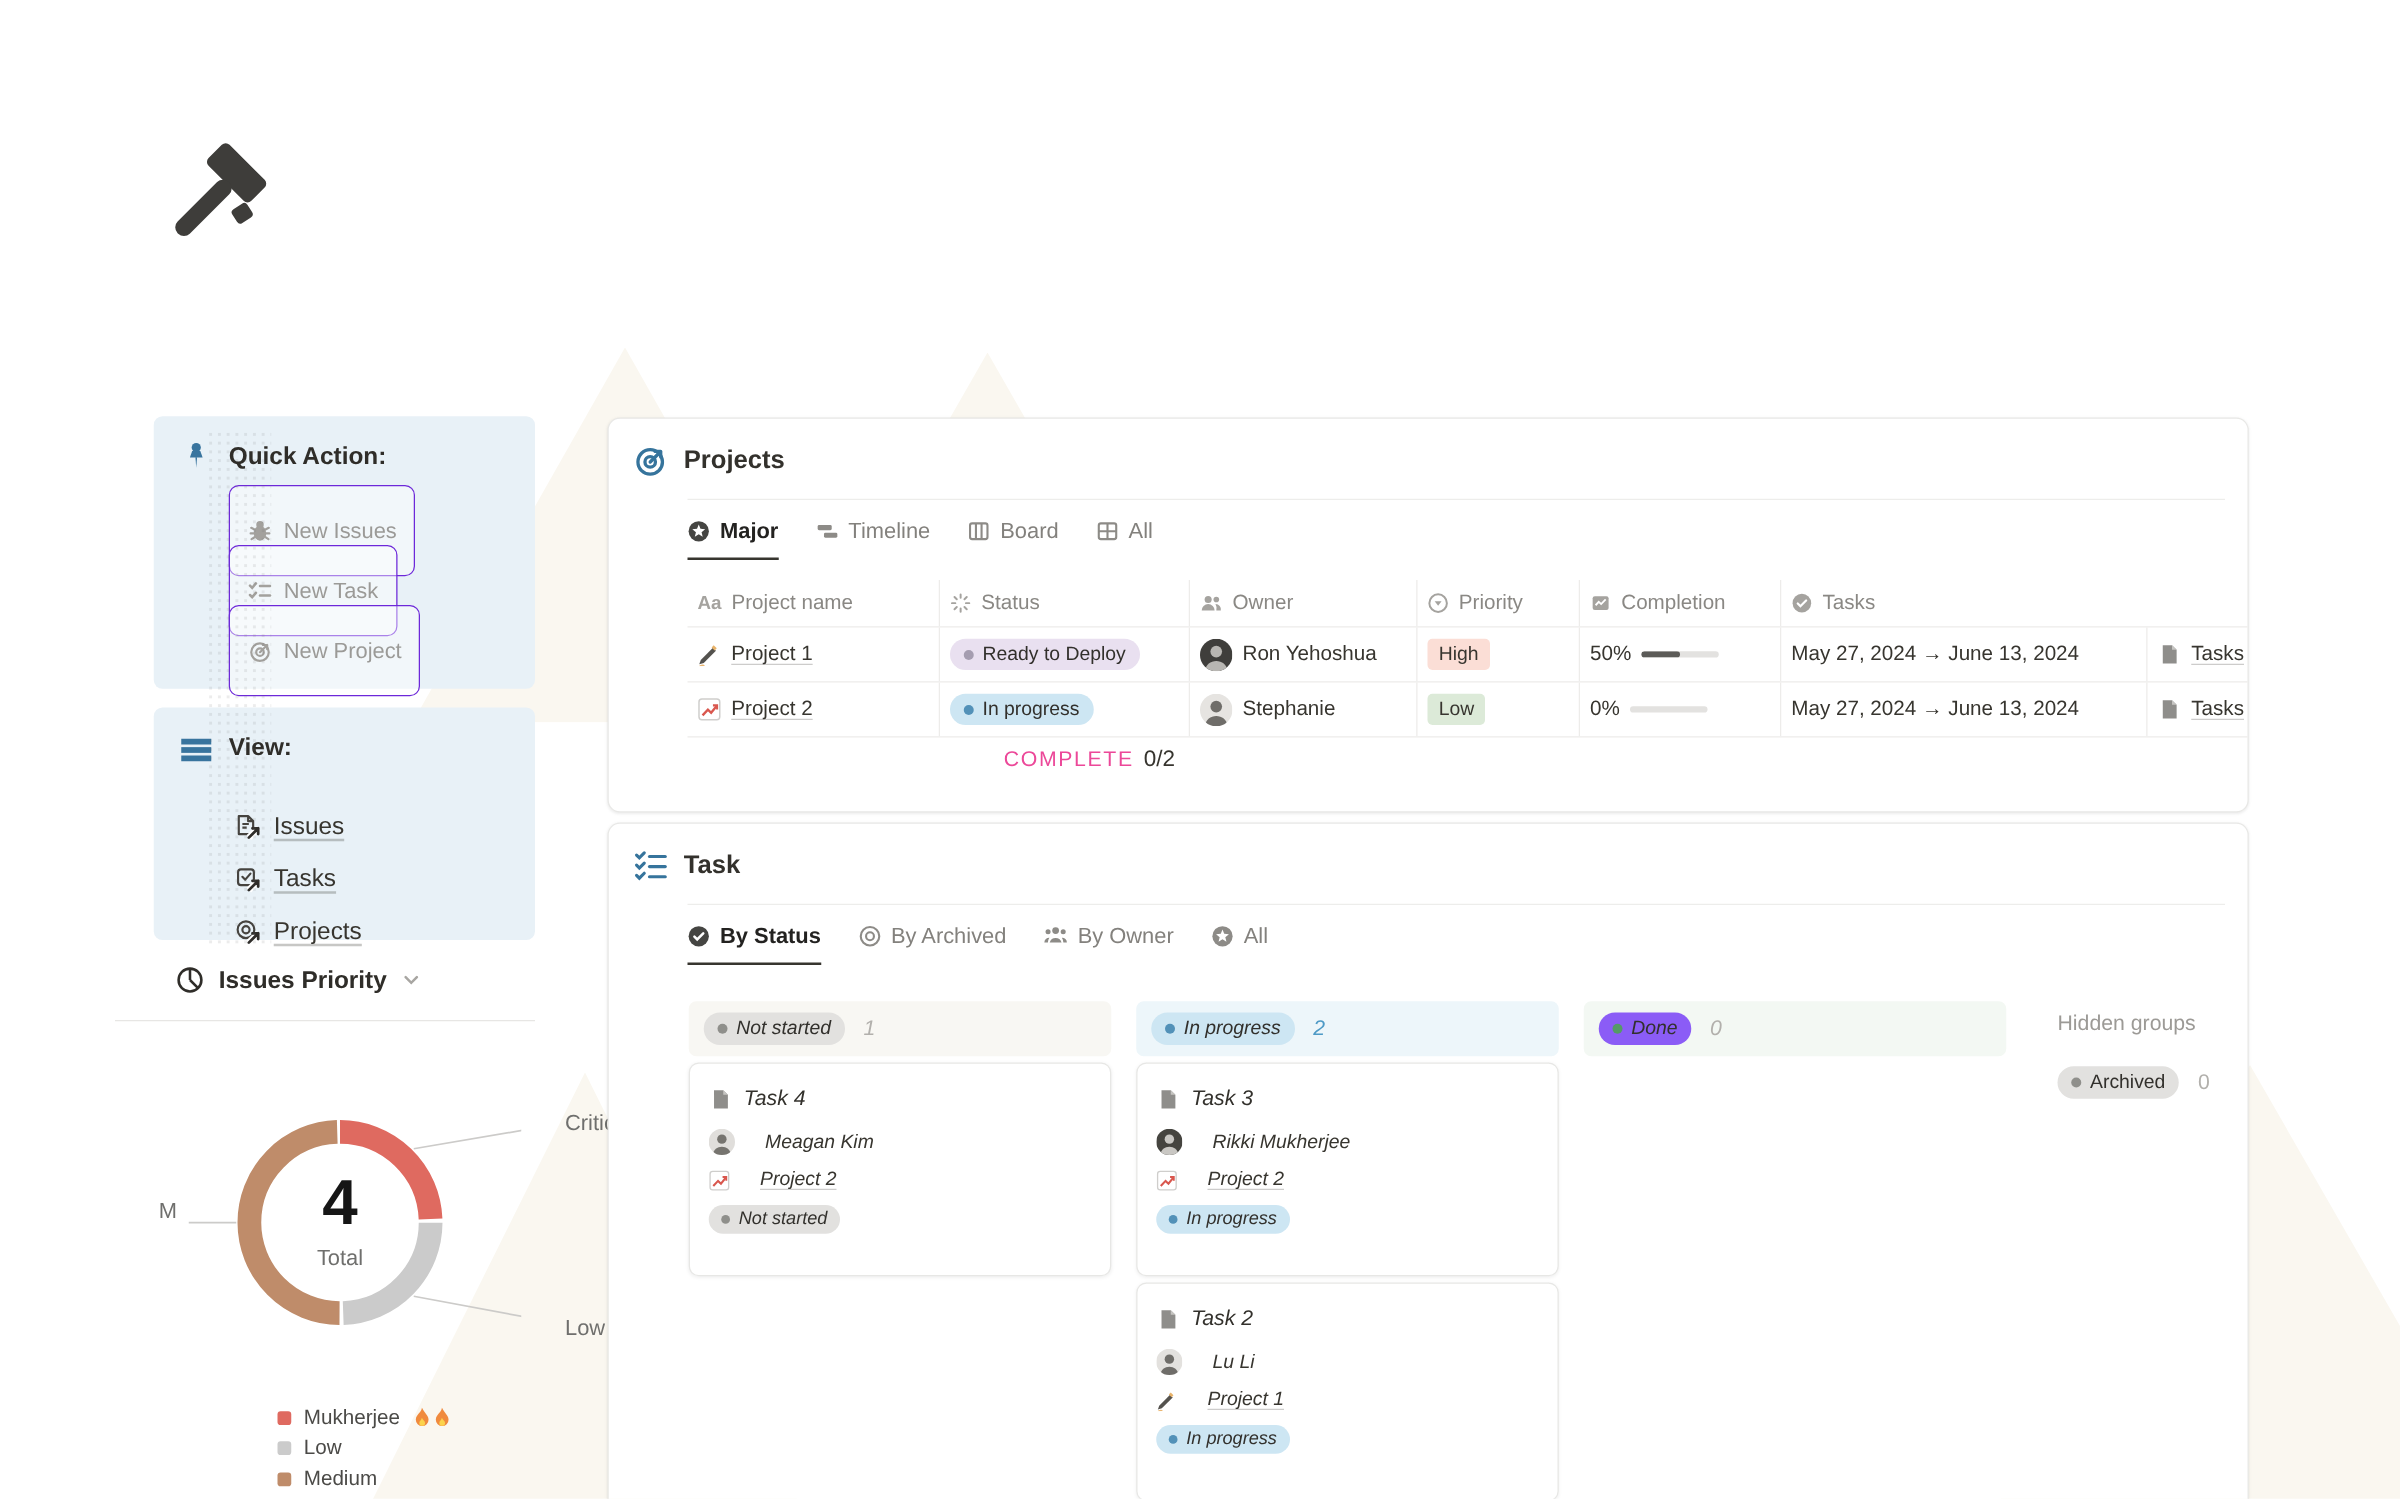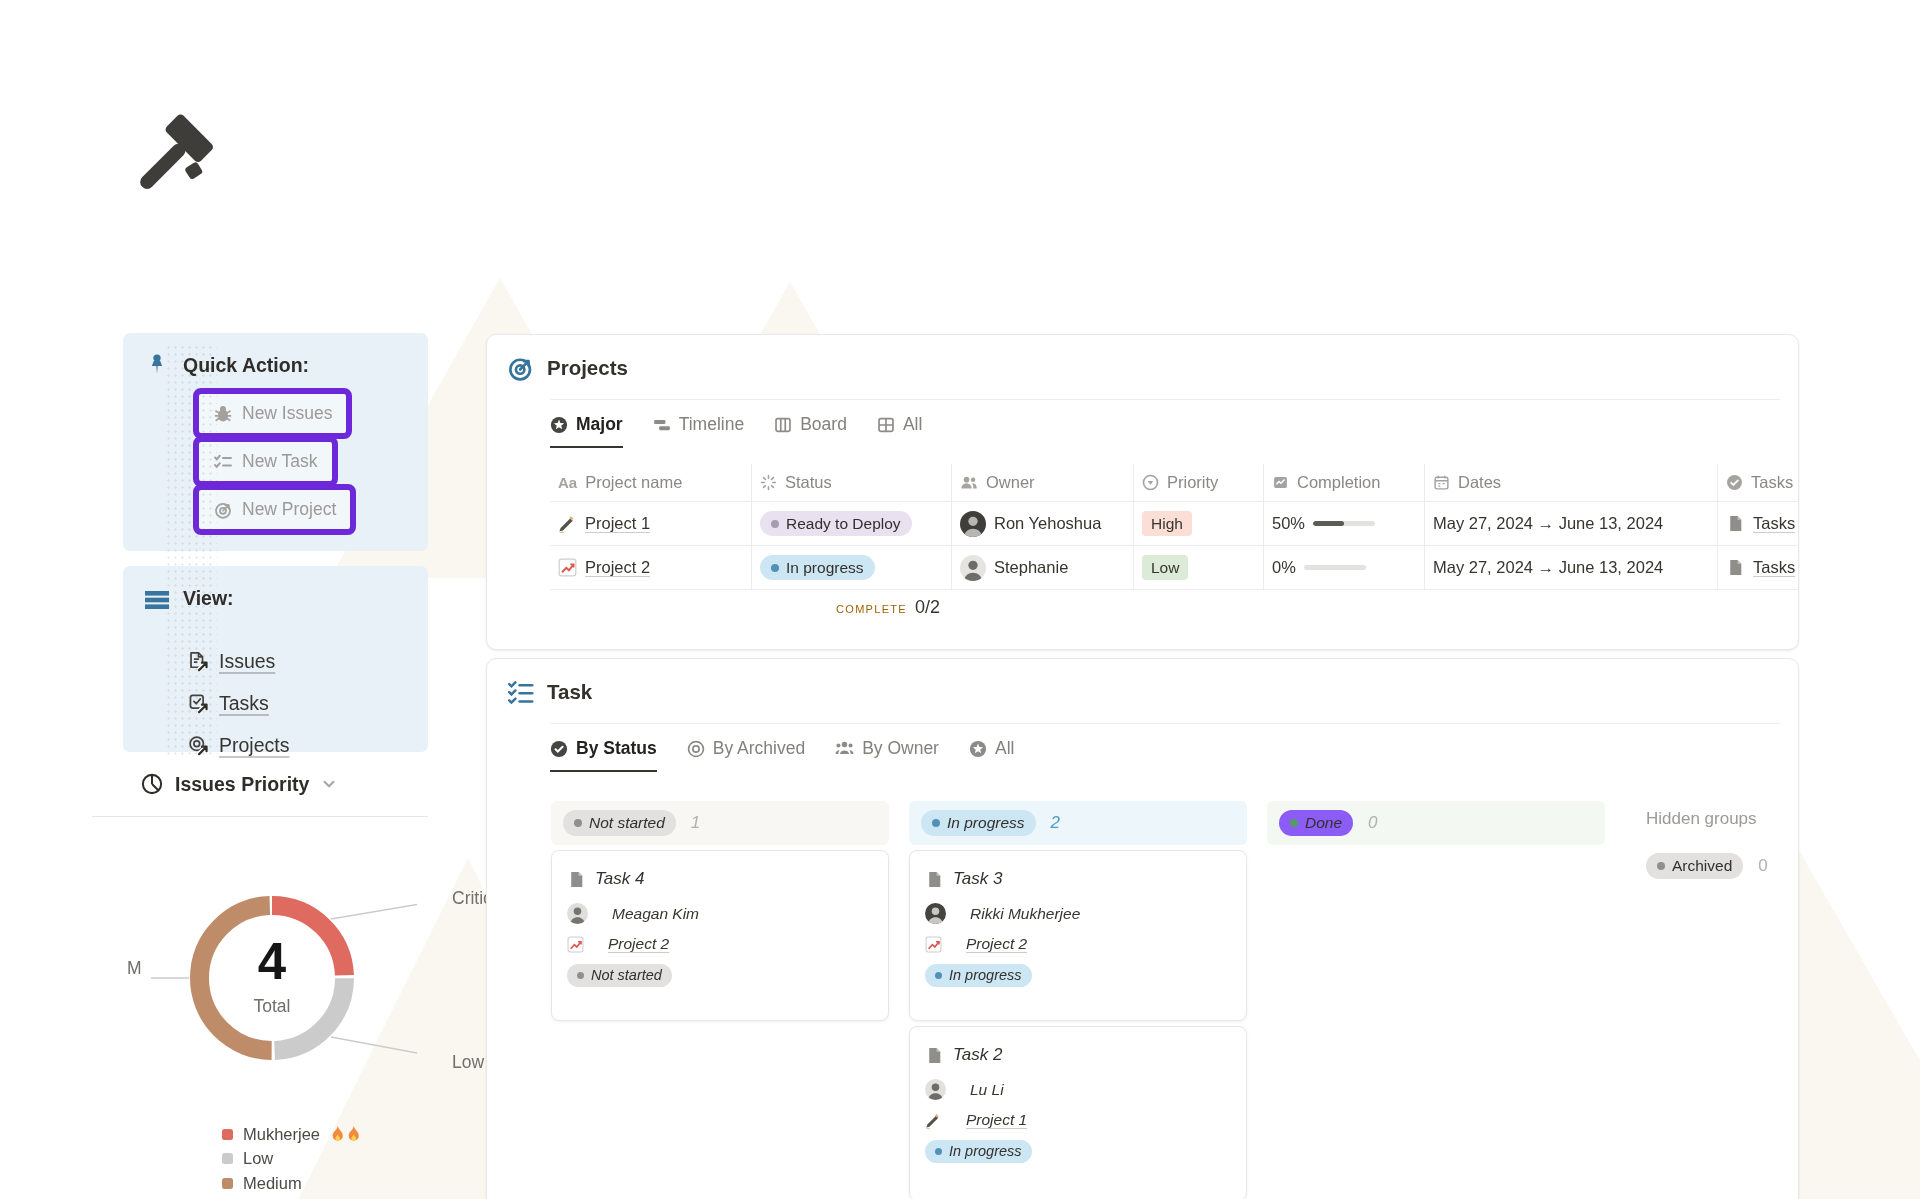--- a/index.html
+++ b/index.html
@@ -9,22 +9,22 @@
   .dots{position:absolute;z-index:3;pointer-events:none;
     background-image:radial-gradient(rgba(100,100,100,0.12) 1.2px,transparent 1.4px);
     background-size:7px 7px;}
   
   .hammer{position:absolute;left:126px;top:112px;z-index:2;}
   .page-title{position:absolute;left:124px;top:236px;font-size:49px;font-weight:700;color:#37352f;letter-spacing:-0.5px;z-index:2;}
   
   .callout{position:absolute;left:123px;width:305px;background:#e8f1f7;border-radius:7px;z-index:1;}
   .callout .cicon{position:absolute;left:21px;top:19px;}
   .callout .clabel{position:absolute;left:60px;top:21px;font-size:19.5px;font-weight:700;color:#2f2d29;}
-  .qbtn{position:absolute;left:70px;display:inline-flex;align-items:center;gap:9px;height:39px;
-    padding:0 14px;border:6px solid #6d28d9;border-radius:8px;background:rgba(255,255,255,0.42);
+  .qbtn{position:absolute;left:60px;display:inline-flex;align-items:center;gap:9px;height:39px;
+    padding:16px 14px;border:1px solid #6d28d9;border-radius:8px;background:rgba(255,255,255,0.42);
     font-size:17.5px;color:#9b9a97;}
   .vlink{position:absolute;left:64px;display:inline-flex;align-items:center;gap:9px;font-size:19.5px;color:#37352f;font-weight:500;margin-top:24px;}
   .vlink .lbl{text-decoration:underline;text-decoration-color:rgba(55,53,47,0.28);text-underline-offset:4px;text-decoration-thickness:1.5px;}
   .prio-row{position:absolute;left:140px;top:772px;display:inline-flex;align-items:center;gap:11px;
     font-size:19.5px;font-weight:700;color:#2f2d29;z-index:1;}
   .side-divider{position:absolute;left:92px;top:816px;width:336px;height:1px;background:#e7e6e4;z-index:1;}
   
   .donut-wrap{position:absolute;left:127px;top:833px;width:290px;height:290px;z-index:1;}
   .donut-center{position:absolute;left:127px;top:936px;width:290px;text-align:center;z-index:2;}
   .donut-center .big{font-size:51px;font-weight:600;color:#161616;line-height:1;}
@@ -59,21 +59,21 @@
   .pill.blue{background:#cde6f3}.pill.blue .dot{background:#5291b8}
   .pill.gray{background:#e2e1df}.pill.gray .dot{background:#8f8f8b}
   .pill.green{background:#8b5cf6}.pill.green .dot{background:#549b66}
   .tag{display:inline-block;border-radius:4px;padding:4px 9px;font-size:15.5px;color:#37352f;line-height:1.15;}
   .tag.red{background:#fbded6}.tag.green{background:#dcead8}
   .avatar{width:26px;height:26px;border-radius:50%;overflow:hidden;flex:none;display:inline-flex;}
   .avatar.sm{width:21px;height:21px;}
   .bar{display:inline-block;width:62px;height:5px;border-radius:3px;background:#e3e2e0;overflow:hidden;}
   .bar i{display:block;height:100%;background:#5c5b58;border-radius:3px;}
   .tfooter{position:absolute;left:265px;top:262px;width:200px;text-align:right;padding-right:12px;box-sizing:border-box;}
-  .tfooter .flabel{font-size:11px;letter-spacing:1.3px;color:#a16207;margin-right:8px;}
+  .tfooter .flabel{font-size:17px;letter-spacing:1.3px;color:#ec4899;margin-right:8px;}
   .tfooter .fvalue{font-size:18px;color:#37352f;}
   
   .bcol{position:absolute;top:142px;width:338px;font-style:italic;}
   .strip{height:44px;border-radius:6px;display:flex;align-items:center;padding:0 12px;box-sizing:border-box;}
   .strip.graybg{background:#f8f7f3}.strip.bluebg{background:#edf6fa}.strip.greenbg{background:#f3f8f3}
   .count{font-size:17px;color:#b2b0ac;margin-left:15px;}
   .count.blue{color:#4e9ac6;}
   .bcard{background:#fff;border:1px solid #e7e7e5;border-radius:8px;box-shadow:0 1px 3px rgba(15,15,15,0.06);
     margin-top:5px;padding:13px 15px;box-sizing:border-box;height:171px;}
   .bcard .btitle{display:flex;align-items:center;gap:9px;font-size:17px;font-weight:500;color:#33312c;margin:5px 0 14px;}
@@ -342,30 +342,20 @@
         </div>
         <div class="cell c5">
           <span>
             <svg width="17" height="17" viewBox="0 0 16 16">
                 <rect x="2" y="2.8" width="12" height="10.4" rx="1.6" fill="#a5a39f"></rect>
                 <path d="M4.2 9.6 l2.4-2.6 1.8 1.7 3.4-3.5" stroke="#fff" stroke-width="1.4" fill="none"></path>
               </svg>
           </span>
           <span>Completion</span>
         </div>
-        <div class="cell c6">
-          <span>
-            <svg width="17" height="17" viewBox="0 0 16 16" fill="none" stroke="#a5a39f" stroke-width="1.4">
-                <rect x="2" y="3" width="12" height="11" rx="1.6"></rect>
-                <path d="M2 6.4 H14 M5 1.6 v2.6 M11 1.6 v2.6"></path>
-                <path d="M5 9 h2 M9 9 h2 M5 11.5 h2" stroke-width="1.2"></path>
-              </svg>
-          </span>
-          <span>Dates</span>
-        </div>
         <div class="cell c7">
           <span>
             <svg width="17" height="17" viewBox="0 0 16 16">
                 <circle cx="8" cy="8" r="7" fill="#a5a39f"></circle>
                 <path d="M4.9 8.3 l2 2 L11.2 6" stroke="#fff" stroke-width="1.7" fill="none" stroke-linecap="round"></path>
               </svg>
           </span>
           <span>Tasks</span>
         </div>
       </div>

